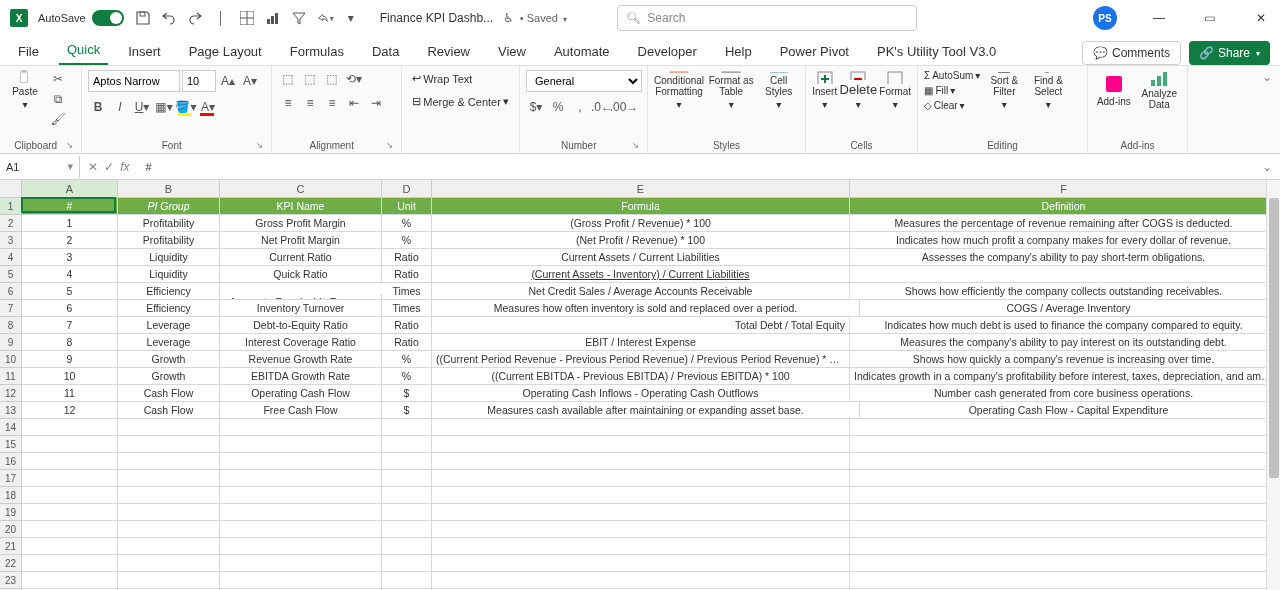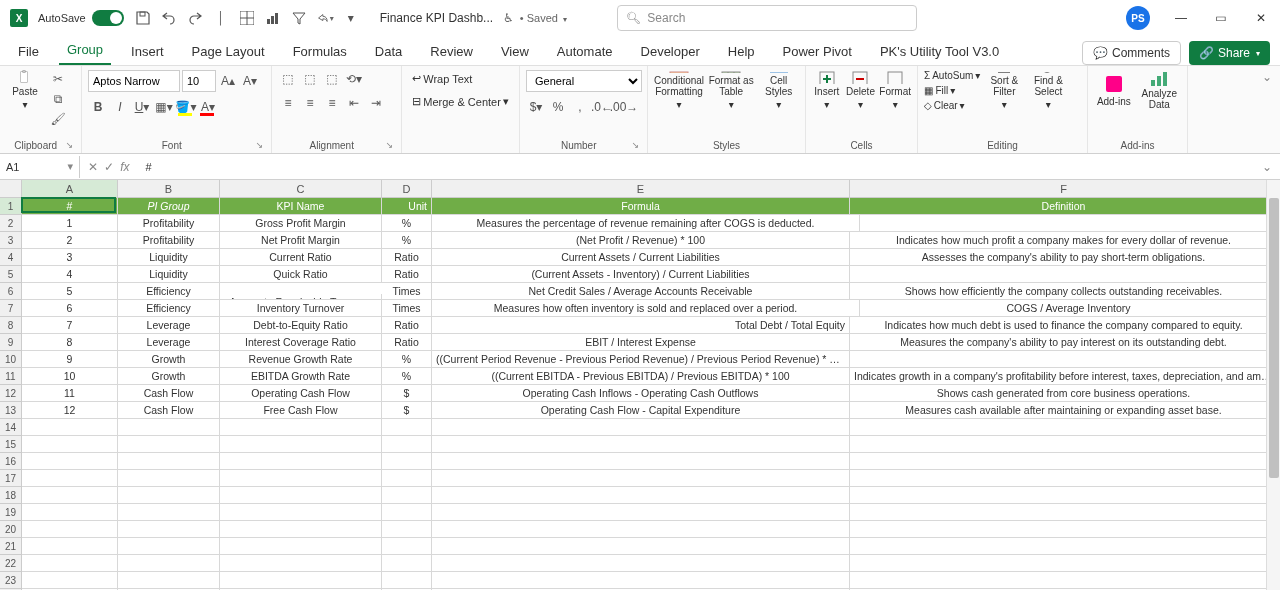--- a/index.html
+++ b/index.html
@@ -8,21 +8,21 @@
 .excel-icon { width:18px; height:18px; background:#107c41; color:#fff; display:flex; align-items:center; justify-content:center; font-size:10px; font-weight:bold; border-radius:2px; margin-right:10px; }
 .autosave { display:flex; align-items:center; gap:6px; font-size:11px; margin-right:10px; }
 .switch { width:32px; height:16px; background:#107c41; border-radius:8px; position:relative; }
 .switch::after { content:''; position:absolute; right:2px; top:2px; width:12px; height:12px; background:#fff; border-radius:50%; }
 .qat { display:flex; align-items:center; gap:8px; margin-right:20px; }
 .qat-btn { width:18px; height:18px; display:flex; align-items:center; justify-content:center; color:#555; cursor:pointer; }
 .filename { font-size:12px; color:#333; margin-right:10px; }
 .saved { font-size:11px; color:#666; margin-right:20px; }
 .chev-s { font-size:8px; color:#666; margin-left:2px; }
 .search-box { flex:0 0 300px; height:26px; border:1px solid #ccc; border-radius:4px; display:flex; align-items:center; padding:0 8px; gap:6px; color:#888; margin-left:30px; }
-.tb-right { margin-left:auto; display:flex; align-items:center; gap:22px; }
+.tb-right { margin-left:auto; display:flex; align-items:center; gap:33px; }
 .avatar { width:24px; height:24px; background:#1a73e8; color:#fff; border-radius:50%; display:flex; align-items:center; justify-content:center; font-size:10px; font-weight:bold; }
 .win-btn { width:18px; height:18px; display:flex; align-items:center; justify-content:center; color:#333; cursor:pointer; }
 .tabs { height:30px; display:flex; align-items:flex-end; padding:0 10px; gap:12px; border-bottom:1px solid #e0e0e0; }
 .tab { padding:6px 8px; font-size:13px; color:#333; cursor:pointer; }
 .tab.active { color:#107c41; border-bottom:2px solid #107c41; font-weight:500; }
 .tabs-right { margin-left:auto; display:flex; gap:8px; }
 .btn-comments { background:#fff; border:1px solid #ccc; border-radius:4px; padding:4px 10px; font-size:12px; cursor:pointer; display:flex; gap:4px; align-items:center; }
 .btn-share { background:#107c41; color:#fff; border-radius:4px; padding:4px 10px; font-size:12px; cursor:pointer; display:flex; gap:4px; align-items:center; }
 .ribbon { height:88px; background:#fafafa; display:flex; border-bottom:1px solid #d0d0d0; }
 .rg { border-right:1px solid #e6e6e6; display:flex; flex-direction:column; padding:4px 6px 0 6px; }
@@ -121,21 +121,21 @@
     <div class="avatar">PS</div>
     <div class="win-btn">―</div>
     <div class="win-btn">▭</div>
     <div class="win-btn">✕</div>
   </div>
 </div>
 
 <div class="tabs">
 
   <div class="tab">File</div>
-    <div class="tab active">Group</div>
+    <div class="tab active">Quick</div>
     <div class="tab">Insert</div>
     <div class="tab">Page Layout</div>
     <div class="tab">Formulas</div>
     <div class="tab">Data</div>
     <div class="tab">Review</div>
     <div class="tab">View</div>
     <div class="tab">Automate</div>
     <div class="tab">Developer</div>
     <div class="tab">Help</div>
     <div class="tab">Power Pivot</div>
@@ -243,21 +243,21 @@
   </div>
   <div class="rg" style="width:112px">
     <div class="rg-body">
       <div class="rg-ico-lg" style="width:34px"><svg width="18" height="18">
             <rect x="2" y="2" width="14" height="14" fill="none" stroke="#888"></rect>
             <path d="M9 5v8M5 9h8" stroke="#107c41" stroke-width="2"></path>
           </svg><span style="font-size:10px">Insert</span>▾</div>
       <div class="rg-ico-lg" style="width:34px"><svg width="18" height="18">
             <rect x="2" y="2" width="14" height="14" fill="none" stroke="#888"></rect>
             <path d="M5 9h8" stroke="#c00" stroke-width="2"></path>
-          </svg><span style="font-size:10px">Delete</span>▾</div>
+          </svg><span style="font-size:13px">Delete</span>▾</div>
       <div class="rg-ico-lg" style="width:34px"><svg width="18" height="18">
             <rect x="2" y="2" width="14" height="14" fill="none" stroke="#888"></rect>
           </svg><span style="font-size:10px">Format</span>▾</div>
     </div>
     <div class="rg-label">Cells</div>
   </div>
   <div class="rg" style="width:170px">
     <div class="rg-body">
       <div class="vstack" style="font-size:10px;gap:4px">
         <div class="hstack">Σ <span>AutoSum</span> ▾</div>
@@ -350,29 +350,30 @@
         <div class="rh">22</div>
         <div class="rh">23</div>
         <div class="rh">24</div>
       </div>
     <div class="cells">
 
     <div class="row hdr-row">
           <div class="cell" style="width: 96px;">#</div>
           <div class="cell" style="width: 102px; font-style: italic;">PI Group</div>
           <div class="cell" style="width: 162px;">KPI Name</div>
-          <div class="cell" style="width: 50px; text-align: right;">Unit</div>
+          <div class="cell" style="width: 50px;">Unit</div>
           <div class="cell" style="width: 418px;">Formula</div>
           <div class="cell" style="width: 428px;">Definition</div>
         </div>
         <div class="row">
           <div class="cell" style="width: 96px;">1</div>
           <div class="cell" style="width: 102px;">Profitability</div>
           <div class="cell" style="width: 162px;">Gross Profit Margin</div>
           <div class="cell" style="width: 50px;">%</div>
+          <div class="cell" style="width: 418px;">(Gross Profit / Revenue) * 100</div>
           <div class="cell" style="width: 428px;">Measures the percentage of revenue remaining after COGS is deducted.</div>
         </div>
         <div class="row">
           <div class="cell" style="width: 96px;">2</div>
           <div class="cell" style="width: 102px;">Profitability</div>
           <div class="cell" style="width: 162px;">Net Profit Margin</div>
           <div class="cell" style="width: 50px;">%</div>
           <div class="cell" style="width: 418px;">(Net Profit / Revenue) * 100</div>
           <div class="cell" style="width: 428px;">Indicates how much profit a company makes for every dollar of revenue.</div>
         </div>
@@ -382,21 +383,21 @@
           <div class="cell" style="width: 162px;">Current Ratio</div>
           <div class="cell" style="width: 50px;">Ratio</div>
           <div class="cell" style="width: 418px;">Current Assets / Current Liabilities</div>
           <div class="cell" style="width: 428px;">Assesses the company's ability to pay short-term obligations.</div>
         </div>
         <div class="row">
           <div class="cell" style="width: 96px;">4</div>
           <div class="cell" style="width: 102px;">Liquidity</div>
           <div class="cell" style="width: 162px;">Quick Ratio</div>
           <div class="cell" style="width: 50px;">Ratio</div>
-          <div class="cell" style="width: 418px;">(Current Assets - Inventory) / Current Liabilities</div>
+          <div class="cell" style="width: 418px; text-decoration: underline;">(Current Assets - Inventory) / Current Liabilities</div>
         </div>
         <div class="row">
           <div class="cell" style="width: 96px;">5</div>
           <div class="cell" style="width: 102px;">Efficiency</div>
           <div class="cell" style="width: 162px; margin-top: 11px;">Accounts Receivable Turnover</div>
           <div class="cell" style="width: 50px;">Times</div>
           <div class="cell" style="width: 418px;">Net Credit Sales / Average Accounts Receivable</div>
           <div class="cell" style="width: 428px;">Shows how efficiently the company collects outstanding receivables.</div>
         </div>
         <div class="row">
@@ -422,44 +423,45 @@
           <div class="cell" style="width: 50px;">Ratio</div>
           <div class="cell" style="width: 418px;">EBIT / Interest Expense</div>
           <div class="cell" style="width: 428px;">Measures the company's ability to pay interest on its outstanding debt.</div>
         </div>
         <div class="row">
           <div class="cell" style="width: 96px;">9</div>
           <div class="cell" style="width: 102px;">Growth</div>
           <div class="cell" style="width: 162px;">Revenue Growth Rate</div>
           <div class="cell" style="width: 50px;">%</div>
           <div class="cell" style="width: 418px;">((Current Period Revenue - Previous Period Revenue) / Previous Period Revenue) * 100</div>
+          <div class="cell" style="width: 428px;">Shows how quickly a company's revenue is increasing over time.</div>
         </div>
         <div class="row">
           <div class="cell" style="width: 96px;">10</div>
           <div class="cell" style="width: 102px;">Growth</div>
           <div class="cell" style="width: 162px;">EBITDA Growth Rate</div>
           <div class="cell" style="width: 50px;">%</div>
           <div class="cell" style="width: 418px;">((Current EBITDA - Previous EBITDA) / Previous EBITDA) * 100</div>
           <div class="cell" style="width: 428px;">Indicates growth in a company's profitability before interest, taxes, depreciation, and amortization.</div>
         </div>
         <div class="row">
           <div class="cell" style="width: 96px;">11</div>
           <div class="cell" style="width: 102px;">Cash Flow</div>
           <div class="cell" style="width: 162px;">Operating Cash Flow</div>
           <div class="cell" style="width: 50px;">$</div>
           <div class="cell" style="width: 418px;">Operating Cash Inflows - Operating Cash Outflows</div>
-          <div class="cell" style="width: 428px;">Shows cash generated from core business operations.</div>
+          <div class="cell" style="width: 428px;">Number cash generated from core business operations.</div>
         </div>
         <div class="row">
           <div class="cell" style="width: 96px;">12</div>
           <div class="cell" style="width: 102px;">Cash Flow</div>
           <div class="cell" style="width: 162px;">Free Cash Flow</div>
           <div class="cell" style="width: 50px;">$</div>
+          <div class="cell" style="width: 428px;">Measures cash available after maintaining or expanding asset base.</div>
           <div class="cell" style="width: 418px;">Operating Cash Flow - Capital Expenditure</div>
-          <div class="cell" style="width: 428px;">Measures cash available after maintaining or expanding asset base.</div>
         </div>
         <div class="row">
           <div class="cell" style="width: 96px;"></div>
           <div class="cell" style="width: 102px;"></div>
           <div class="cell" style="width: 162px;"></div>
           <div class="cell" style="width: 50px;"></div>
           <div class="cell" style="width: 418px;"></div>
           <div class="cell" style="width: 428px;"></div>
         </div>
         <div class="row">

